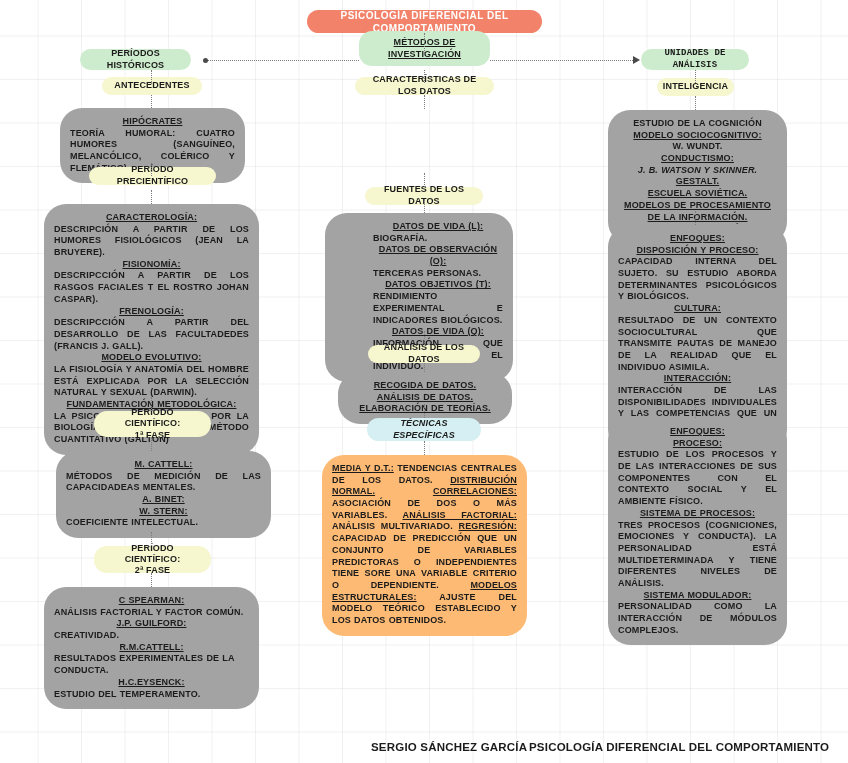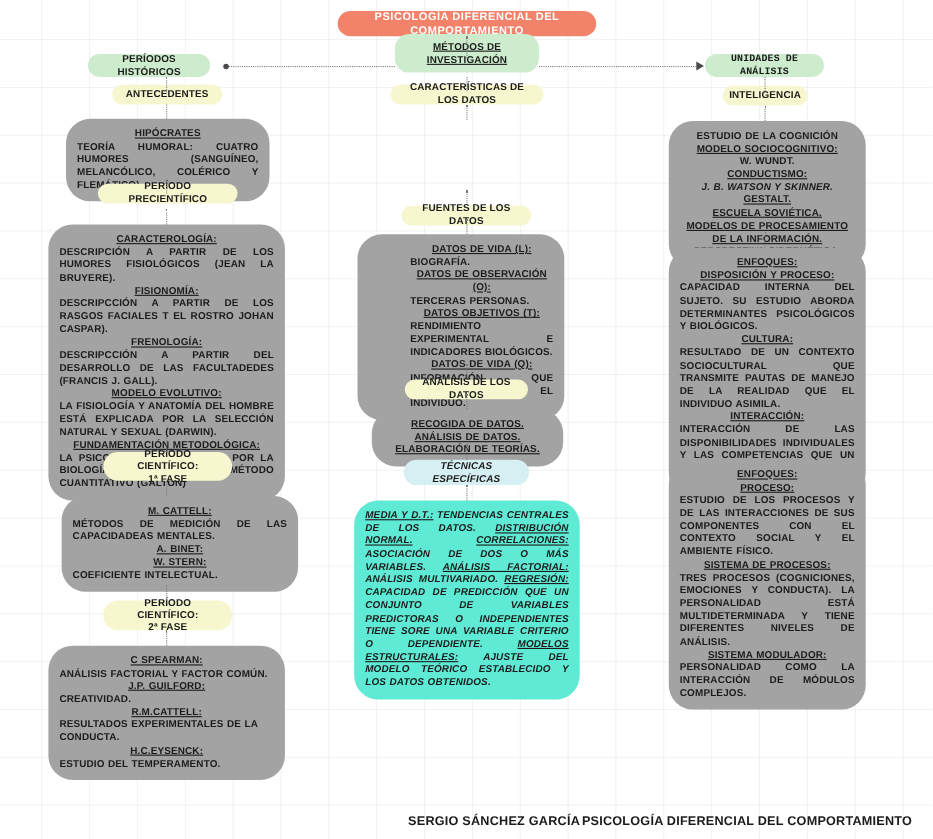--- a/index.html
+++ b/index.html
@@ -44,21 +44,21 @@
 
   .box{
     border-radius:22px;
     padding:8px 10px 9px 10px;
     font-weight:bold;
     text-align:justify;
     text-align-last:left;
     word-spacing:0.5px;
   }
   .box.pink{background:#a3a3a3;}
-  .box.mint{background:#5eead4;font-style:italic;}
+  .box.mint{background:#fdba74;}
   .box .c{display:block;text-align:center;text-align-last:center;}
   .box u{text-decoration:underline;}
 
   
   .vline{position:absolute;width:0;border-left:1px dotted #7d7d7d;z-index:1;}
   .hline{position:absolute;height:0;border-top:1px dotted #7d7d7d;z-index:1;}
   .dot{position:absolute;width:5px;height:5px;border-radius:50%;background:#4a4a4a;z-index:1;}
   .arrow-r{
     position:absolute;width:0;height:0;z-index:1;
     border-top:4px solid transparent;border-bottom:4px solid transparent;

